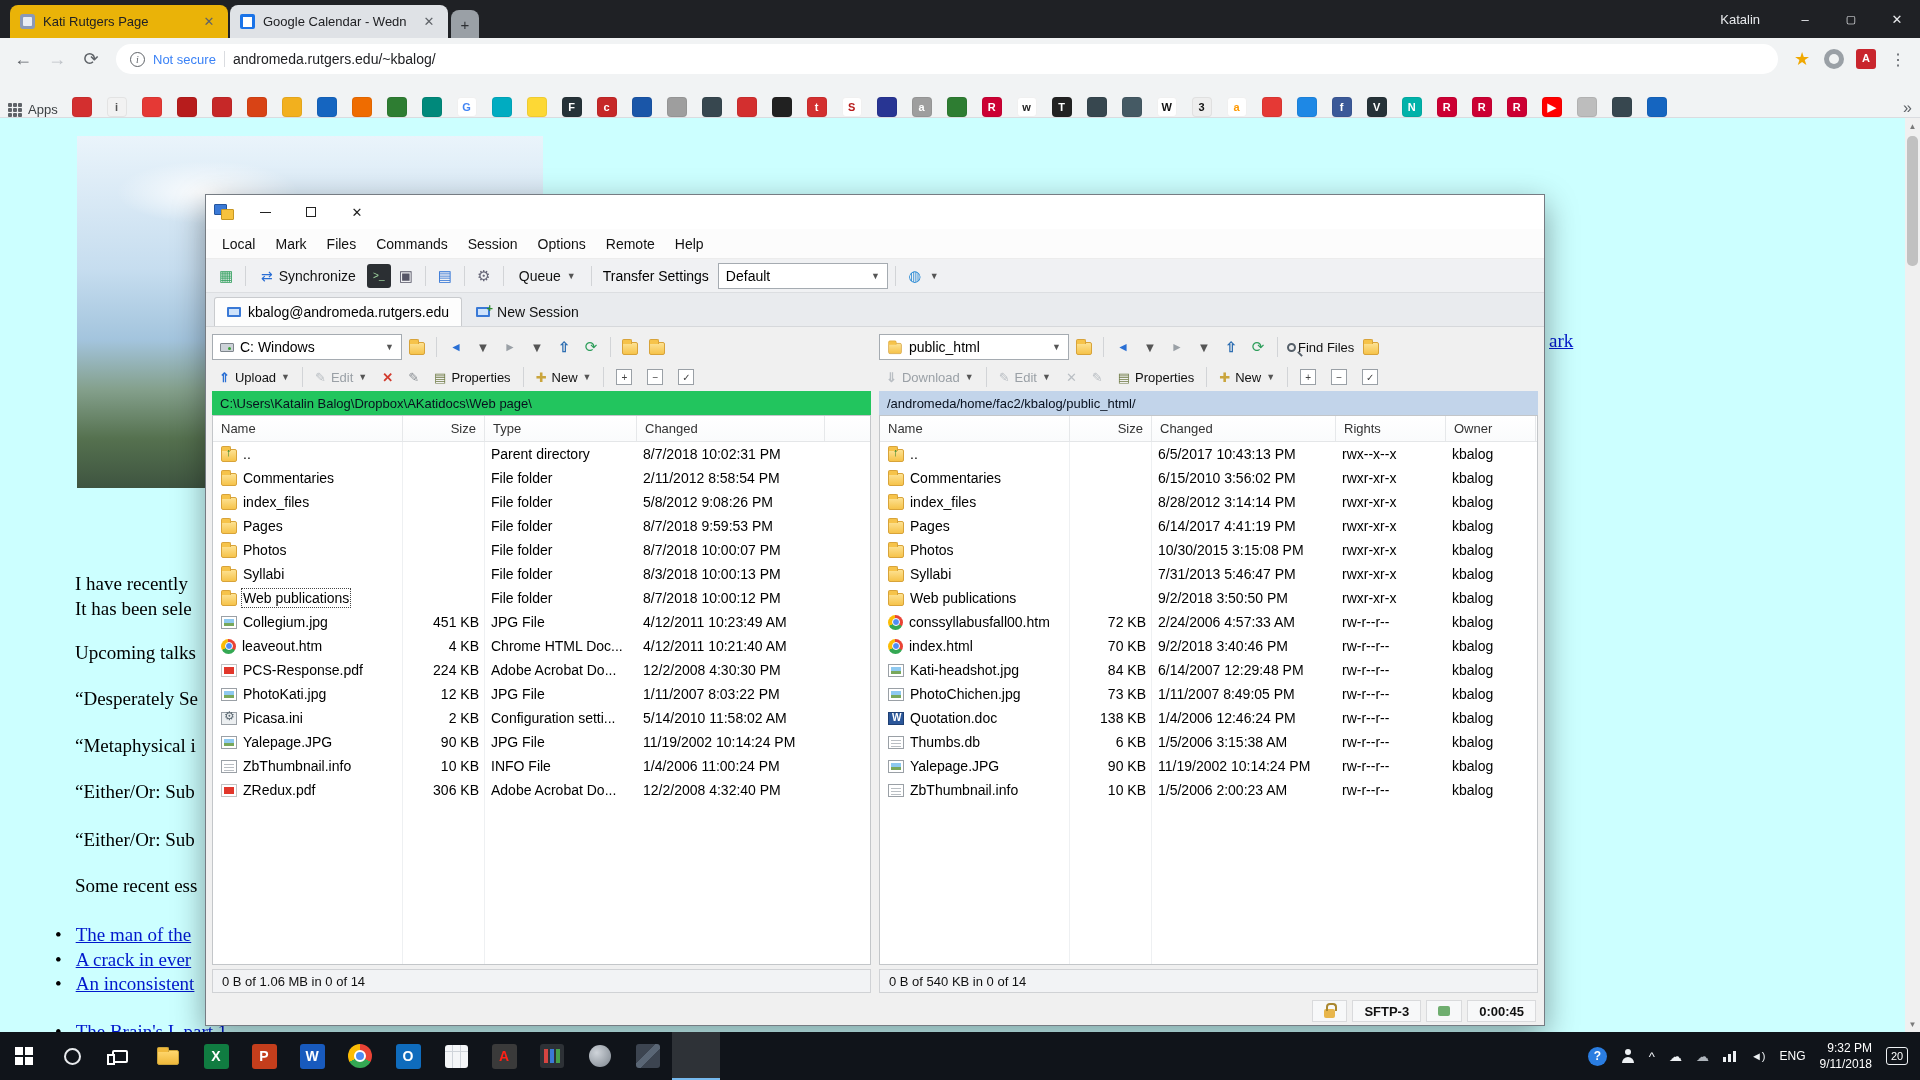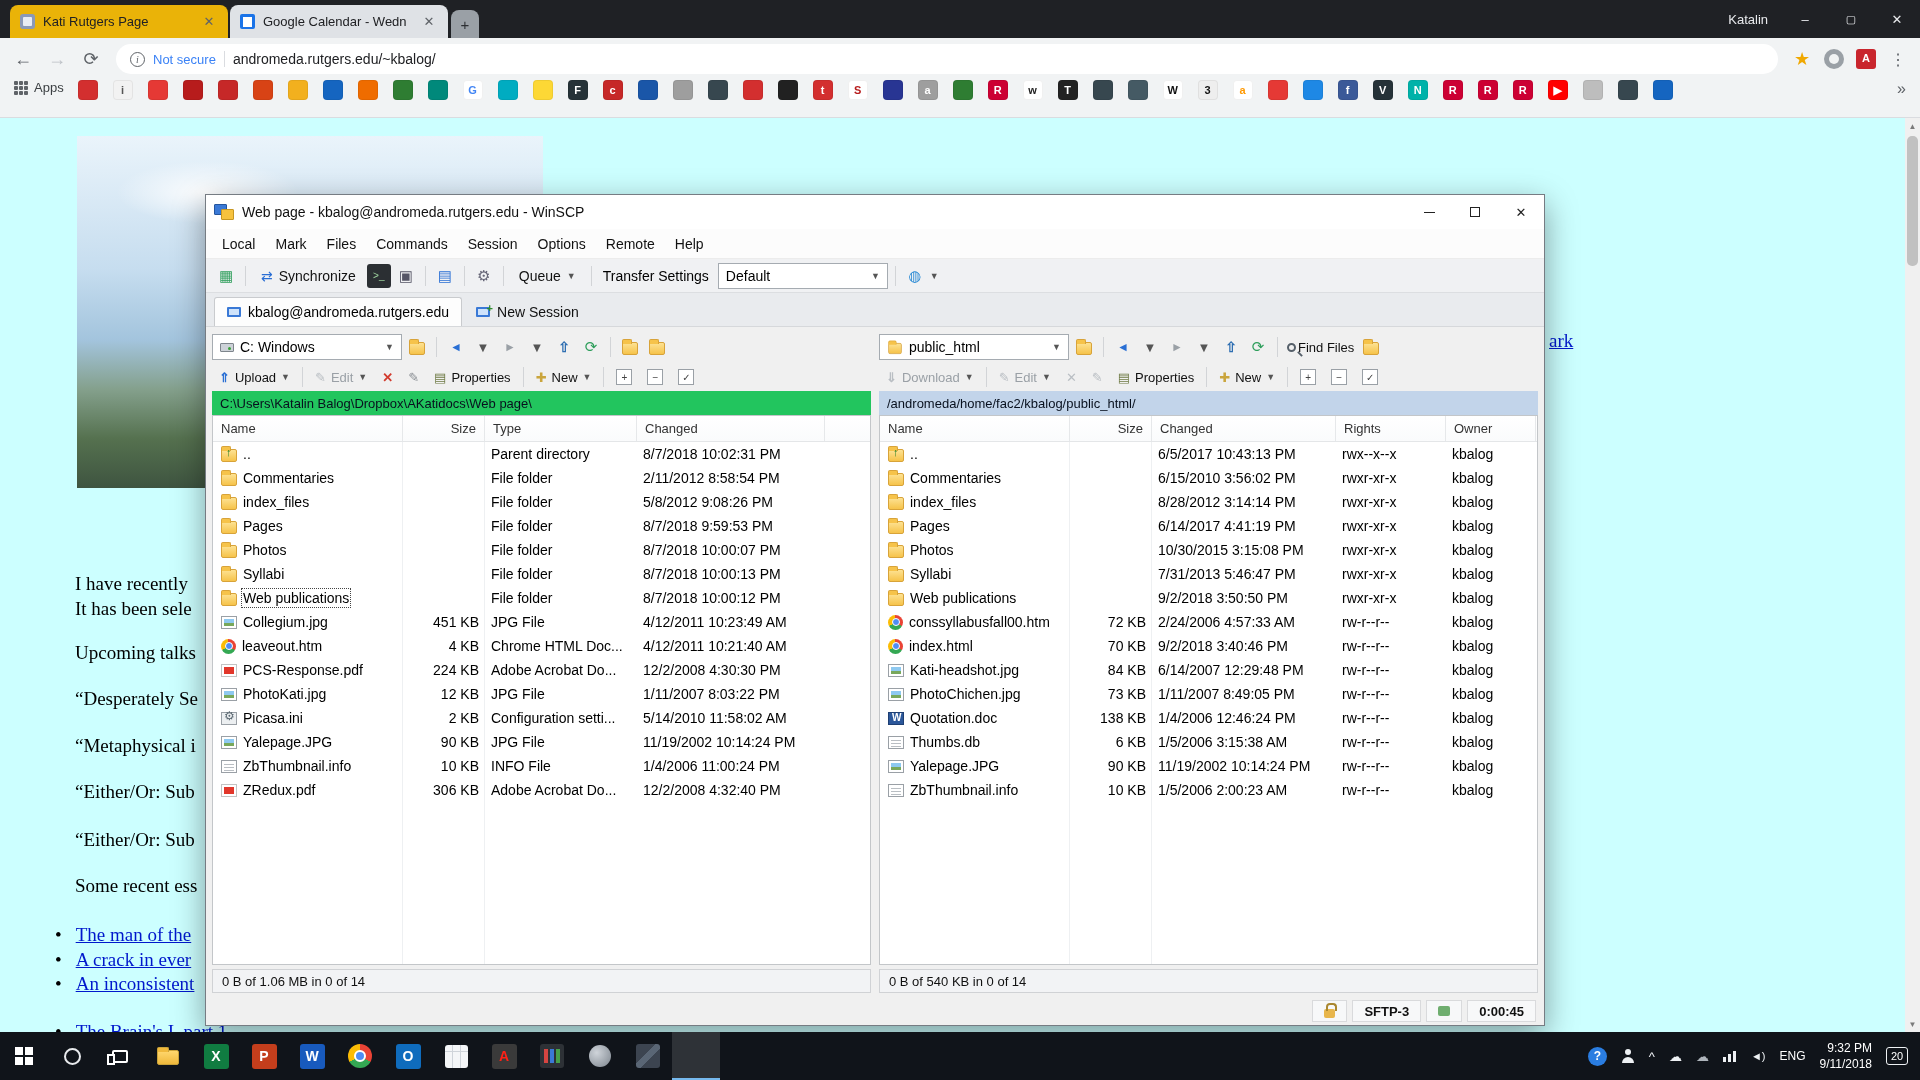--- a/index.html
+++ b/index.html
@@ -13,40 +13,40 @@
   .tab.active { background:#eab308; }
   .tab.inactive { background:#dfe2e6; margin-left:2px; }
   .tab .t-title { flex:1; white-space:nowrap; overflow:hidden; text-overflow:ellipsis; }
   .tab .t-close { color:#5f6368; font-size:13px; width:18px; height:18px; display:flex; align-items:center; justify-content:center; border-radius:50%; }
   .fav-page { width:15px; height:15px; border-radius:3px; background:#8a99b8; flex:0 0 auto; position:relative; }
   .fav-page::after { content:""; position:absolute; inset:3px; background:#e8ecf4; border-radius:1px; }
   .fav-gcal { width:15px; height:15px; border-radius:2px; background:#1a73e8; flex:0 0 auto; position:relative; }
   .fav-gcal::after { content:""; position:absolute; inset:3px 3px 2px 3px; background:#fff; }
   .tab-stub { width:28px; height:28px; margin-left:3px; border-radius:8px 8px 0 0; background:#9aa0a6; color:#2d2f33; font-size:15px; display:flex; align-items:center; justify-content:center; }
   .win-area { position:absolute; right:0; top:0; height:38px; display:flex; align-items:center; }
-  .profile-name { color:#e8eaed; font-size:13px; margin-right:14px; }
+  .profile-name { color:#e8eaed; font-size:13px; margin-right:22px; }
   .wc-btn { width:46px; height:38px; display:flex; align-items:center; justify-content:center; color:#e8eaed; font-size:13px; }
   .wc-max { font-size:11px; }
 
   .btoolbar { position:absolute; top:38px; left:0; right:0; height:42px; background:#f1f3f4; display:flex; align-items:center; padding:0 8px; gap:4px; }
   .nav-ico { width:30px; height:30px; display:flex; align-items:center; justify-content:center; font-size:18px; color:#5f6368; border-radius:50%; }
   .nav-ico.disabled { color:#bdc1c6; }
   .omnibox { flex:1; height:30px; background:#ffffff; border-radius:15px; display:flex; align-items:center; padding:0 14px; gap:8px; margin:0 6px; }
   .info-ico { width:15px; height:15px; border:1.5px solid #5f6368; border-radius:50%; color:#5f6368; font-size:10px; font-style:italic; font-family:"Liberation Serif",serif; display:flex; align-items:center; justify-content:center; flex:0 0 auto; }
   .notsecure { color:#3b82f6; font-size:13px; }
   .omni-sep { width:1px; height:16px; background:#dadce0; }
   .url { color:#202124; font-size:14px; }
   .star { color:#f0a800; font-size:18px; width:28px; text-align:center; }
   .ext-circle { width:20px; height:20px; border-radius:50%; background:#9aa0a6; position:relative; margin:0 4px; }
   .ext-circle::after { content:""; position:absolute; inset:5px; background:#f1f3f4; border-radius:50%; }
   .ext-pdf { width:20px; height:20px; border-radius:3px; background:#c9252d; margin:0 4px; position:relative; }
   .ext-pdf::after { content:"A"; color:#fff; font-size:11px; font-weight:bold; position:absolute; left:6px; top:3px; }
   .menu-dots { color:#5f6368; font-size:16px; width:28px; text-align:center; }
 
-  .bookmarksbar { position:absolute; top:80px; left:0; right:0; height:38px; background:#f1f3f4; border-bottom:1px solid #dadce0; display:flex; align-items:flex-start; padding:0 14px; }
+  .bookmarksbar { position:absolute; top:80px; left:0; right:0; height:38px; background:#f1f3f4; border-bottom:1px solid #dadce0; display:flex; align-items:flex-end; padding:0 8px; }
   .apps-btn { display:flex; align-items:center; gap:6px; color:#3c4043; font-size:13px; margin-right:14px; }
   .apps-grid { width:14px; height:14px; background:
       radial-gradient(circle 2px at 2px 2px,#5f6368 2px,transparent 2.5px),
       radial-gradient(circle 2px at 7px 2px,#5f6368 2px,transparent 2.5px),
       radial-gradient(circle 2px at 12px 2px,#5f6368 2px,transparent 2.5px),
       radial-gradient(circle 2px at 2px 7px,#5f6368 2px,transparent 2.5px),
       radial-gradient(circle 2px at 7px 7px,#5f6368 2px,transparent 2.5px),
       radial-gradient(circle 2px at 12px 7px,#5f6368 2px,transparent 2.5px),
       radial-gradient(circle 2px at 2px 12px,#5f6368 2px,transparent 2.5px),
       radial-gradient(circle 2px at 7px 12px,#5f6368 2px,transparent 2.5px),
@@ -384,21 +384,20 @@
     <div class="page-scrollbar">
       <span class="ps-arrow up">▲</span>
       <span class="ps-thumb"></span>
       <span class="ps-arrow down">▼</span>
     </div>
   </div>
 
   <div class="winscp">
     <div class="w-titlebar">
       <span class="winscp-logo"></span>
-      <span class="w-title">Web page - kbalog@andromeda.rutgers.edu - WinSCP</span>
       <span class="w-ctrls">
         <span class="w-cbtn">
             <span class="minbar"></span>
           </span>
         <span class="w-cbtn">
             <span class="maxbox"></span>
           </span>
         <span class="w-cbtn">✕</span>
       </span>
     </div>
@@ -587,21 +586,21 @@
                 <span class="cell c-fill"></span>
               </div>
 
               <div class="row">
                 <span class="cell c-name">
                   <span class="fi folder"></span>
                   <span class="nm">Syllabi</span>
                 </span>
                 <span class="cell c-size"></span>
                 <span class="cell c-type">File folder</span>
-                <span class="cell c-chg">8/7/2018 10:00:13 PM</span>
+                <span class="cell c-chg">8/3/2018 10:00:13 PM</span>
                 <span class="cell c-fill"></span>
               </div>
 
               <div class="row selected">
                 <span class="cell c-name">
                   <span class="fi folder"></span>
                   <span class="nm">Web publications</span>
                 </span>
                 <span class="cell c-size"></span>
                 <span class="cell c-type">File folder</span>

